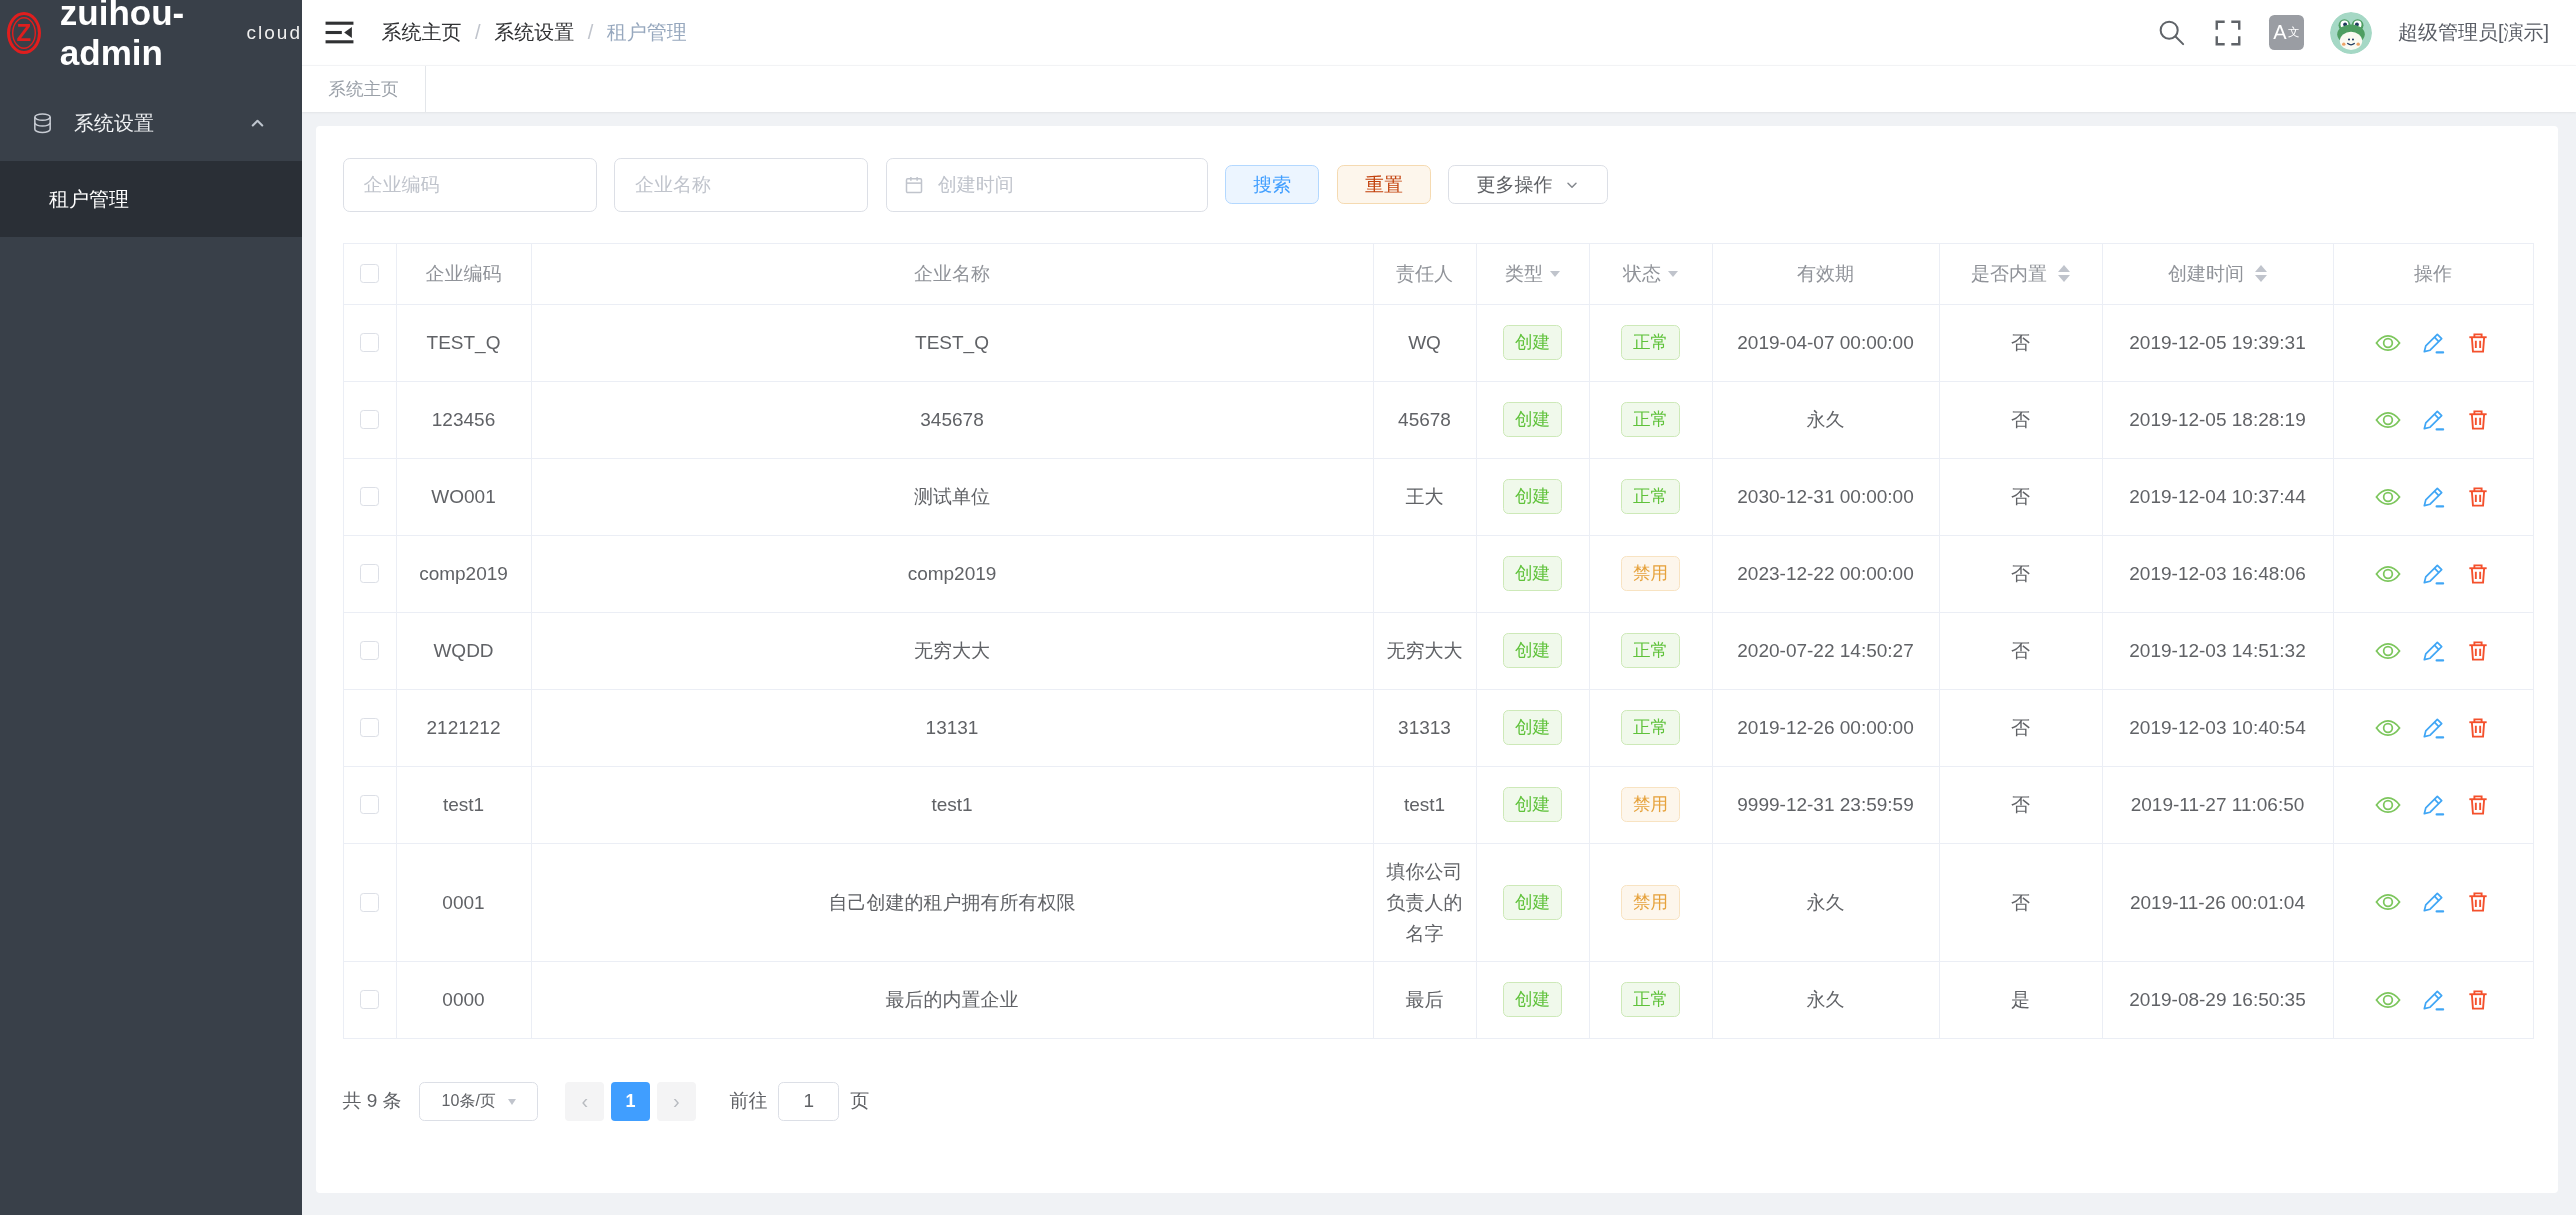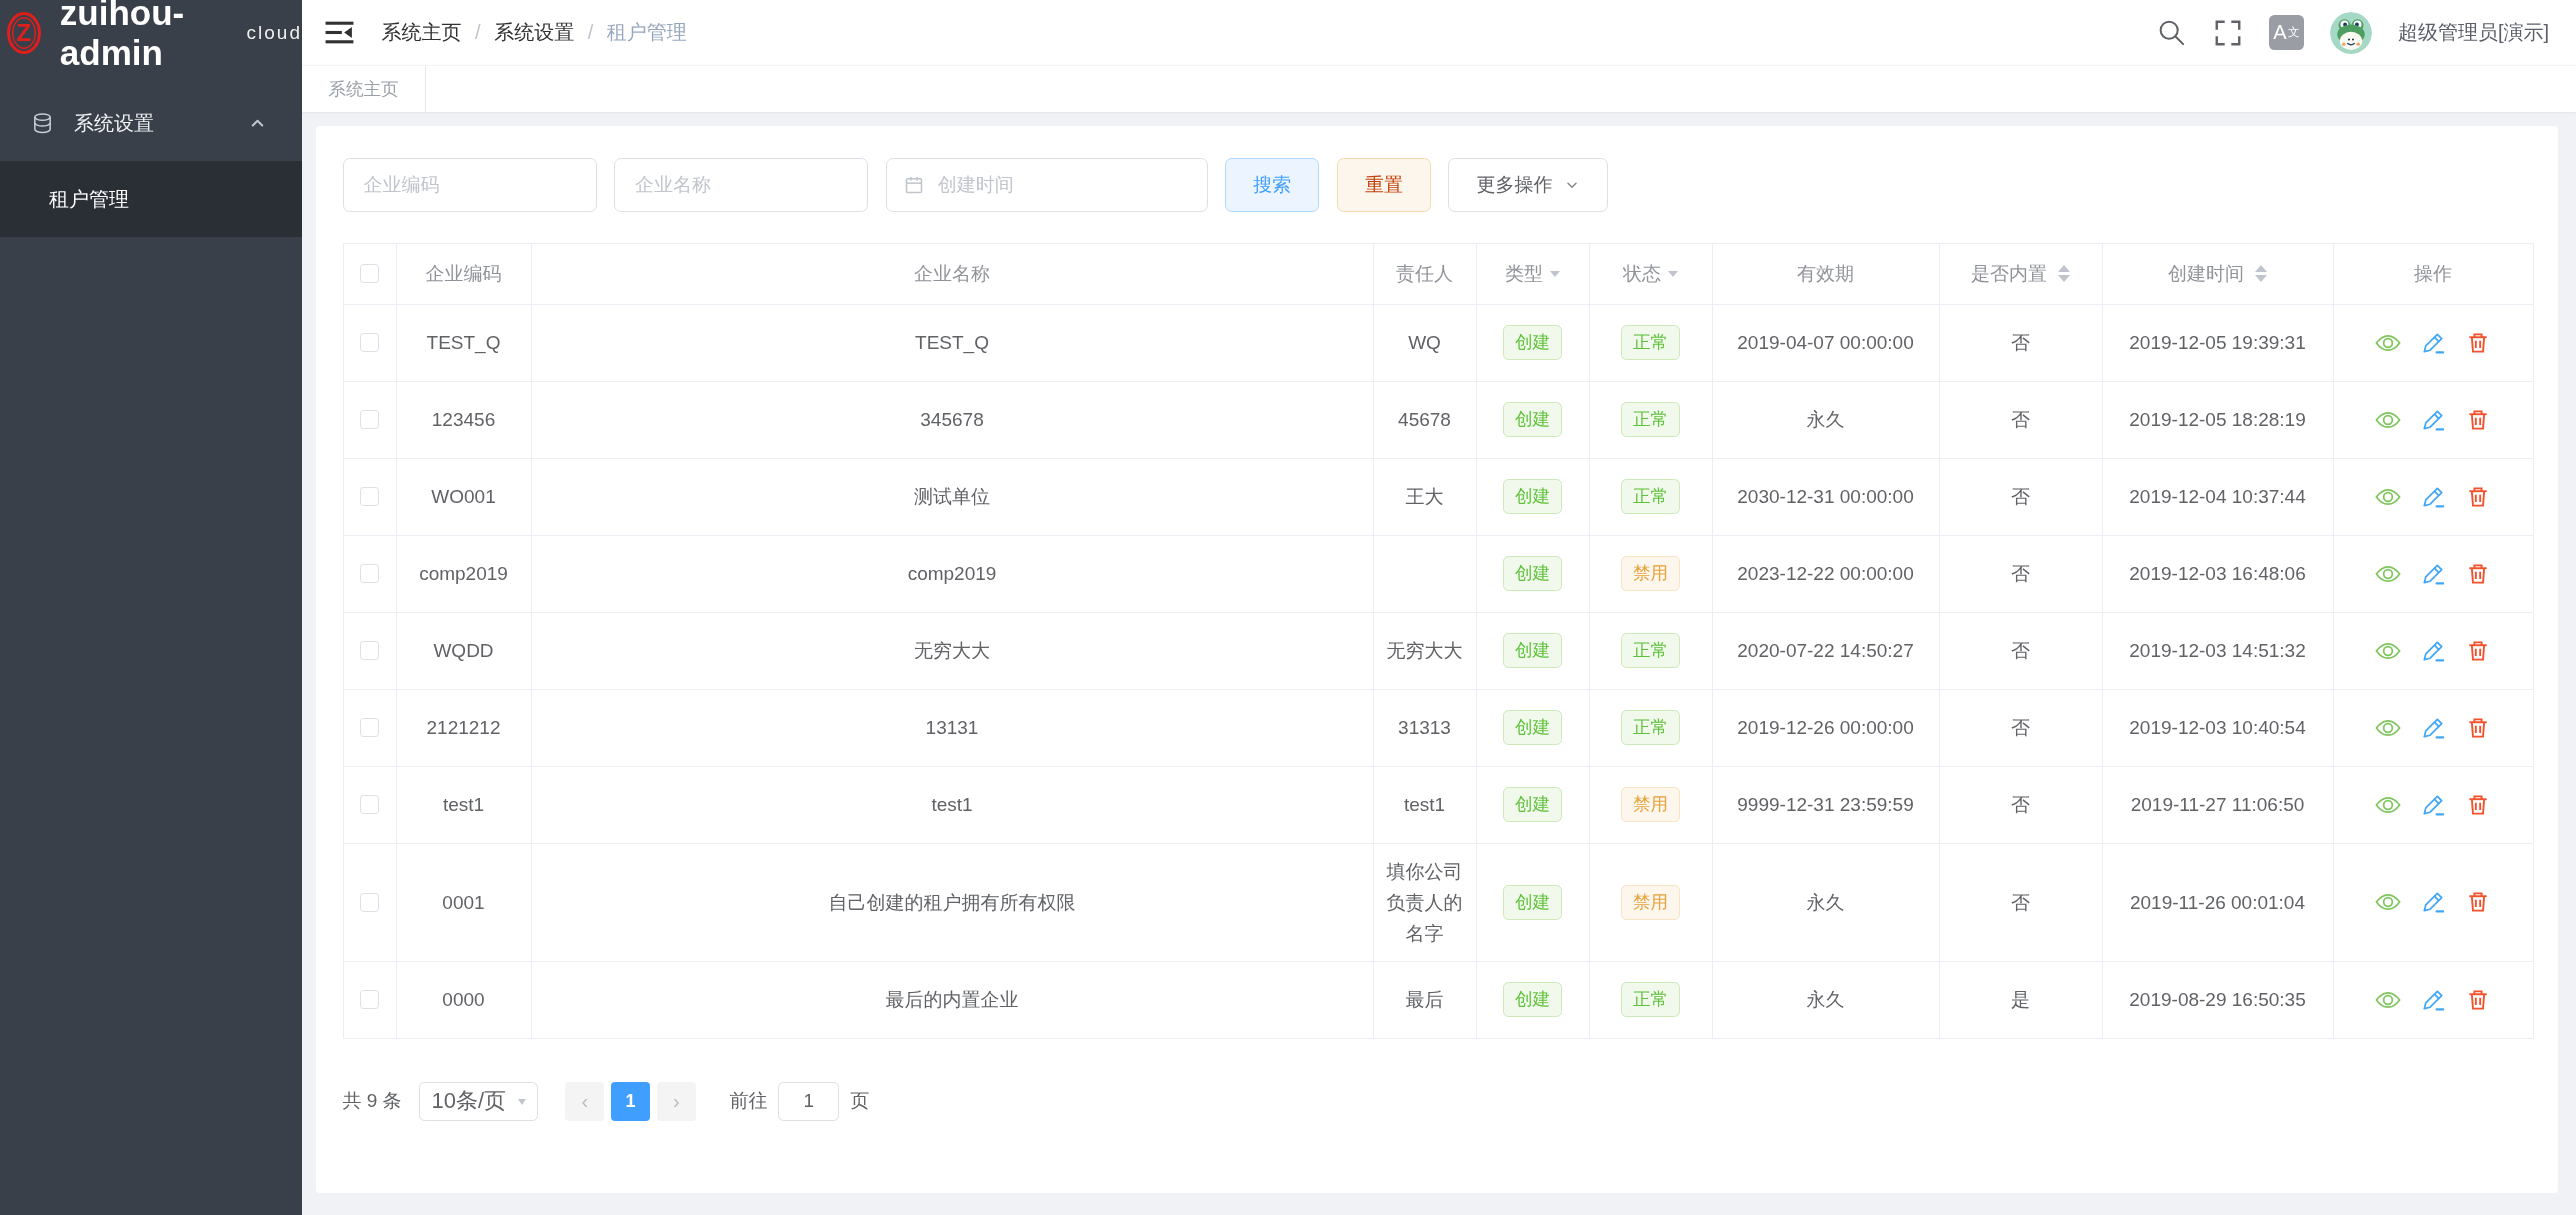--- a/index.html
+++ b/index.html
@@ -42,21 +42,21 @@
   .tabbar { height:47px; background:#fff; border-top:0.7px solid #f2f3f5; display:flex; flex-shrink:0; box-shadow:0 0.7px 2px rgba(0,0,0,0.06); }
   .tab { min-width:124px; padding:0 24px; border-right:0.7px solid #e3e6ea; display:flex; align-items:center; justify-content:center; font-size:17.6px; color:#9aa0a8; cursor:pointer; }
   
   .content { flex:1; padding:13.5px 17.6px 0 13.5px; }
   .card { background:#fff; border-radius:4px; height:1067px; padding:32px 27px 0 27px; }
   .filter-row { display:flex; align-items:center; gap:17.6px; margin-bottom:31px; }
   .f-input { height:54px; border:1.4px solid #dcdfe6; border-radius:6.8px; background:#fff; padding:0 20px; font-size:19px; color:#606266; width:254px; outline:none; font-family:inherit; }
   .f-input::placeholder { color:#c0c4cc; }
   .date-input { width:322px; height:54px; border:1.4px solid #dcdfe6; border-radius:6.8px; display:flex; align-items:center; padding:0 17.6px; gap:13.5px; cursor:pointer; }
   .date-placeholder { color:#c0c4cc; font-size:19px; }
-  .btn { height:54px; border-radius:6.8px; font-size:19px; padding:0 27px; display:flex; align-items:center; border:1.4px solid transparent; cursor:pointer; font-family:inherit; }
+  .btn { height:39px; border-radius:6.8px; font-size:19px; padding:0 27px; display:flex; align-items:center; border:1.4px solid transparent; cursor:pointer; font-family:inherit; }
   .btn-search { background:#ecf5ff; border-color:#b3d8ff; color:#409eff; }
   .btn-reset { background:#fdf6ec; border-color:#f5dab1; color:#c2410c; }
   .btn-more { background:#fff; border-color:#dcdfe6; color:#606266; gap:12px; }
   
   table { border-collapse:collapse; table-layout:fixed; width:100%; font-size:19px; color:#606266; }
   th, td { border:0.7px solid #ebeef5; text-align:center; padding:12px 6.8px; line-height:31px; vertical-align:middle; }
   thead tr { height:61px; }
   th { color:#909399; font-weight:500; }
   tbody tr { height:77px; }
   .th-flex { display:inline-flex; align-items:center; gap:6.8px; }
@@ -67,21 +67,21 @@
   .sort-carets .down { border-top:7.4px solid #c0c4cc; border-bottom:none; }
   .cbx { width:19px; height:19px; border:1.4px solid #dcdfe6; border-radius:3.4px; background:#fff; margin:0 auto; cursor:pointer; }
   .tag { display:inline-block; min-width:58px; padding:0 10.8px; height:35px; line-height:32px; border-radius:5.4px; font-size:17.6px; border:1.4px solid; }
   .tag-success { background:#f0f9eb; border-color:#cde9b8; color:#5fc23a; }
   .tag-warning { background:#fdf6ec; border-color:#f8e3c2; color:#e6a23c; }
   .action-icons { display:flex; justify-content:center; align-items:center; gap:19px; }
   .action-icons span { display:flex; cursor:pointer; }
   
   .pagination { margin-top:43px; display:flex; align-items:center; font-size:19px; color:#606266; }
   .pg-total { margin-right:17.6px; }
-  .pg-size { width:119px; height:39px; border:1.4px solid #dcdfe6; border-radius:5.4px; display:flex; align-items:center; justify-content:center; gap:12px; font-size:22px; color:#606266; cursor:pointer; margin-right:27px; }
+  .pg-size { width:119px; height:39px; border:1.4px solid #dcdfe6; border-radius:5.4px; display:flex; align-items:center; justify-content:center; gap:12px; font-size:16px; color:#606266; cursor:pointer; margin-right:27px; }
   .pg-size .filter-caret { margin-top:5.4px; border-width:4.7px; border-top-width:6px; }
   .pg-btn { width:39px; height:39px; background:#f4f4f5; border-radius:4px; display:flex; align-items:center; justify-content:center; color:#b8bbc0; font-size:20px; cursor:pointer; margin-right:6.8px; }
   .pg-num { width:39px; height:39px; background:#409eff; border-radius:4px; display:flex; align-items:center; justify-content:center; color:#fff; font-weight:600; font-size:18px; cursor:pointer; margin-right:6.8px; }
   .pg-goto { margin-left:27px; margin-right:10.8px; }
   .pg-input { width:61px; height:39px; border:1.4px solid #dcdfe6; border-radius:5.4px; text-align:center; font-size:19px; color:#606266; outline:none; font-family:inherit; margin-right:10.8px; }
 </style>
 </head>
 <body>
 
 <aside class="sidebar">

